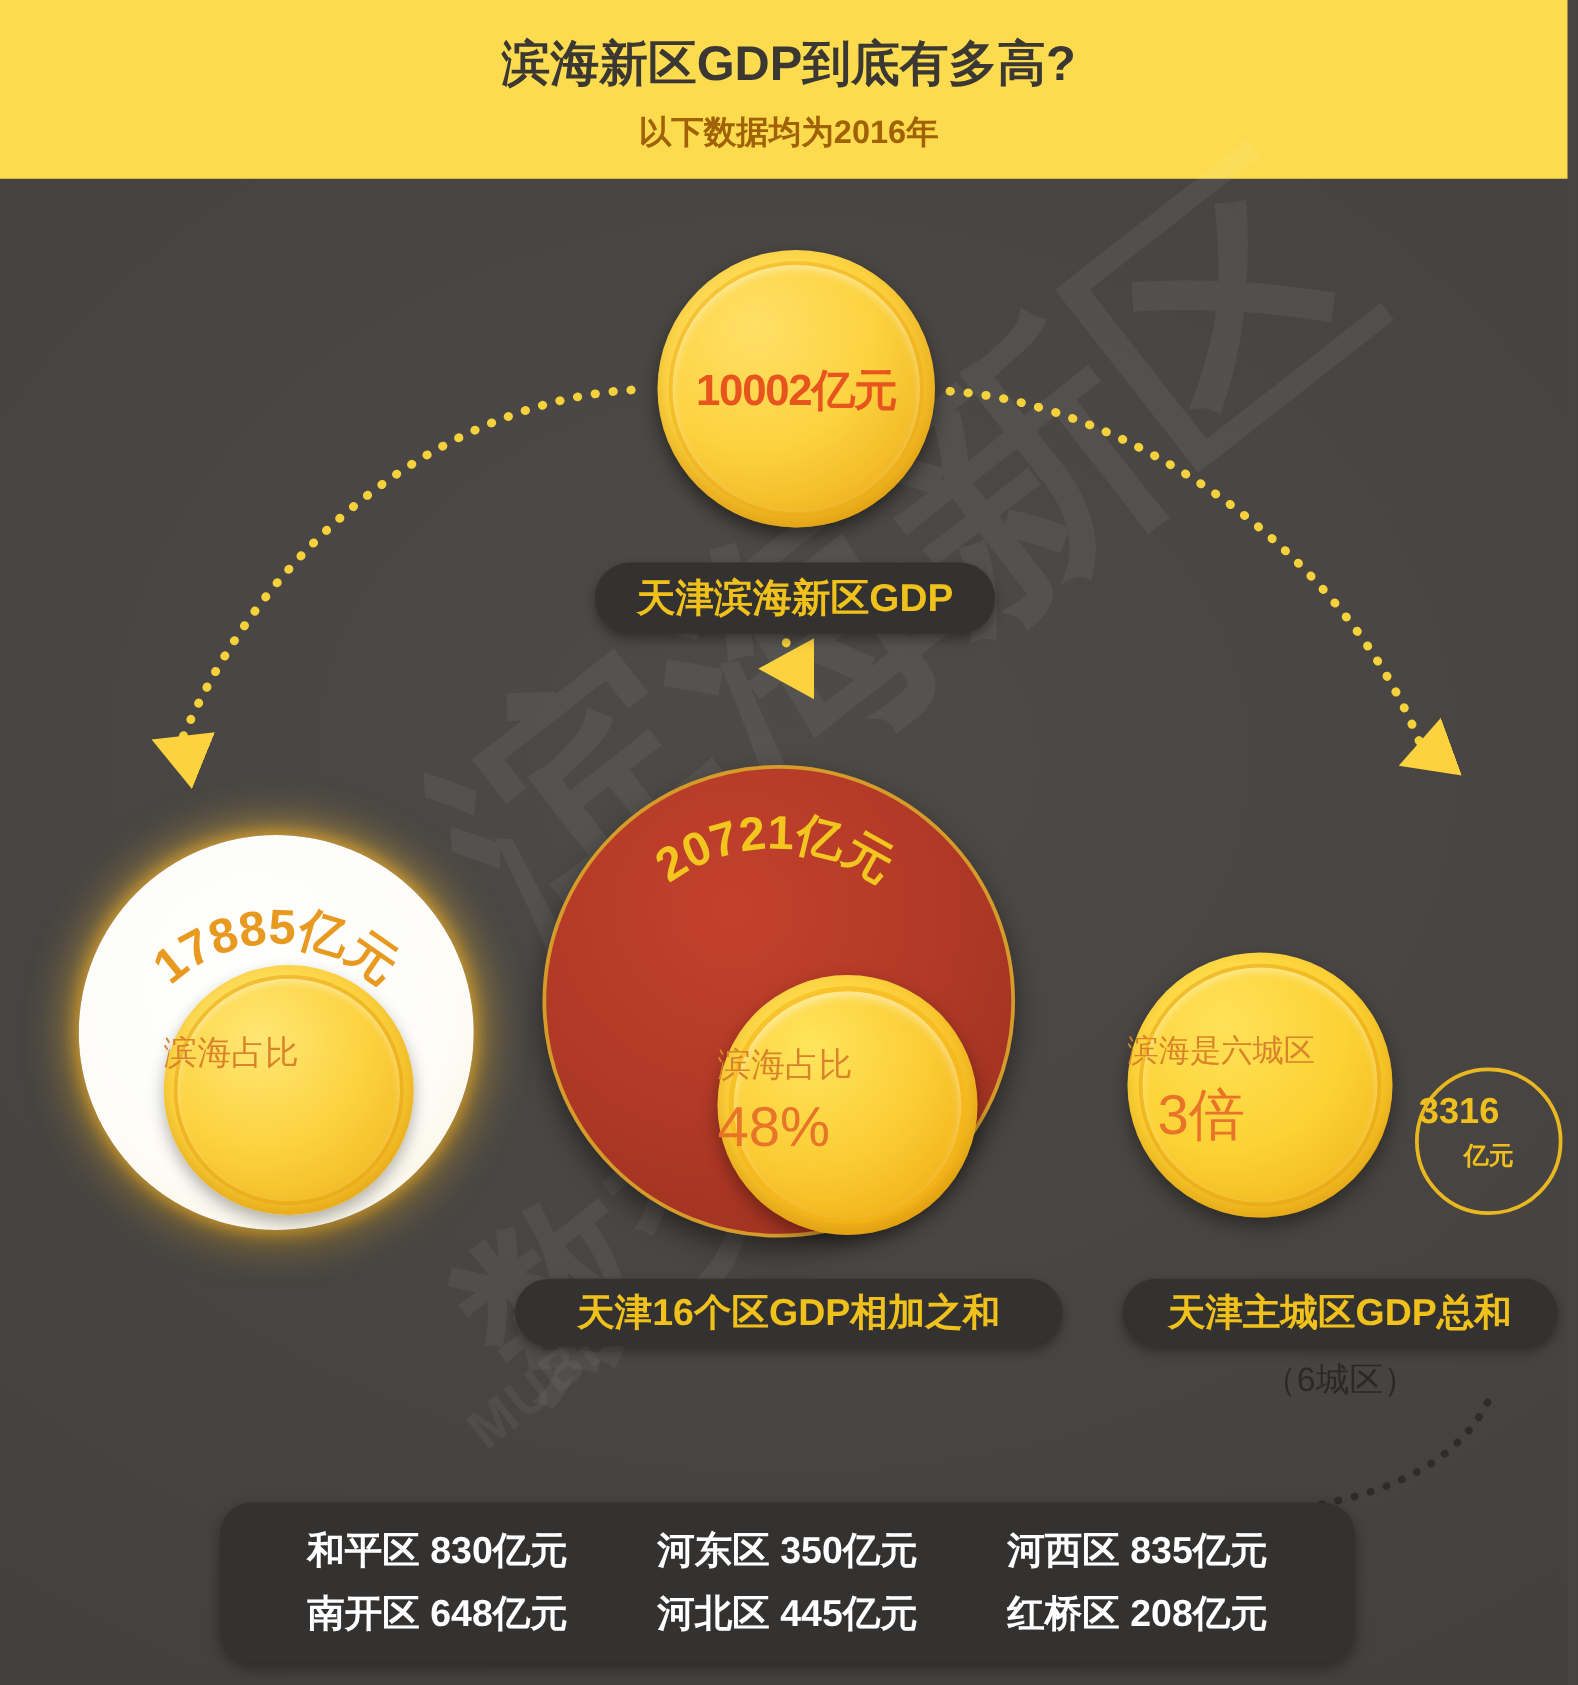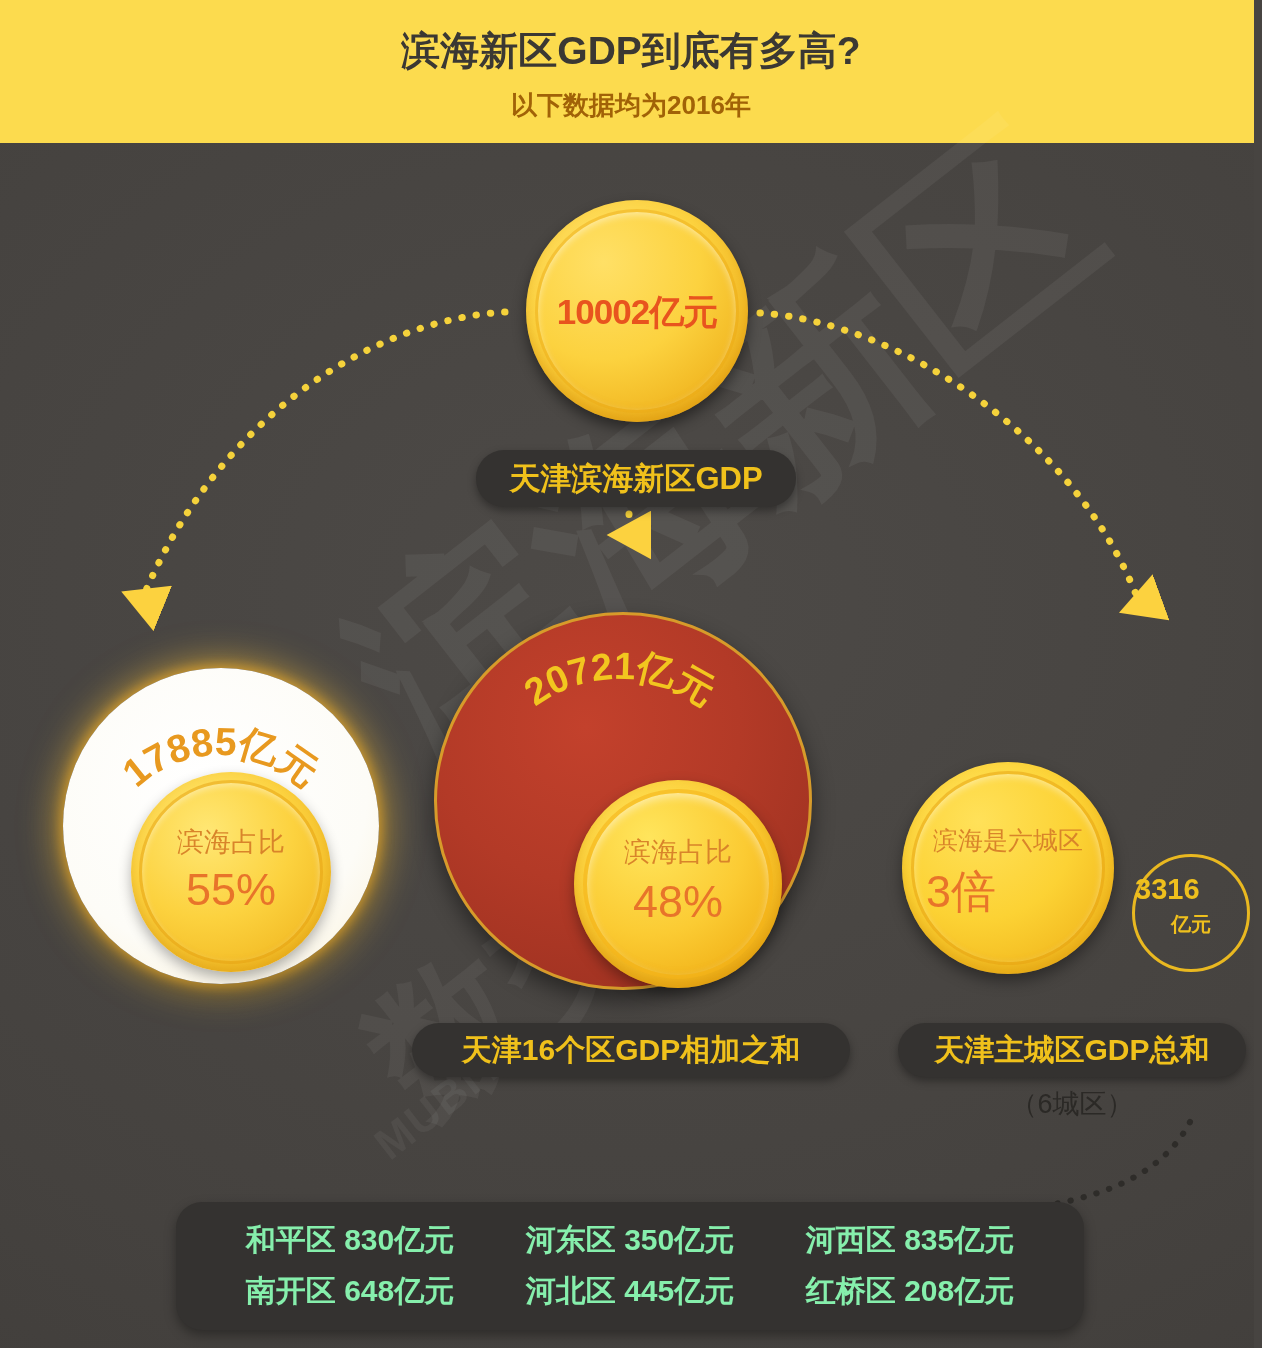--- a/index.html
+++ b/index.html
@@ -77,42 +77,42 @@
 
   
   #circle-3316{left:1132px;top:854px;width:112px;height:112px;border-radius:50%;
     border:3px solid #E9B820;}
   #circle-3316 .t1{position:absolute;left:0;right:0;top:16px;text-align:left;
     font-size:29px;font-weight:bold;color:#EFC01D;}
   #circle-3316 .t2{position:absolute;left:0;right:0;top:54px;text-align:center;
     font-size:20px;font-weight:bold;color:#EFC01D;}
 
   
-  .face{position:absolute;left:0;right:0;text-align:center;pointer-events:none;}
+  .face{position:absolute;left:0;right:0;pointer-events:none;}
   .face-sm{font-size:27px;color:#D9842A;}
   .face-lg{font-size:45px;color:#E8742A;}
 
   
   .pill{position:absolute;background:#343230;border-radius:28px;
      display:flex;align-items:center;justify-content:center;
      box-shadow:0 4px 9px rgba(0,0,0,.35);
      color:#F0C11B;font-weight:bold;}
   #pill-top{left:476px;top:450px;width:320px;height:57px;font-size:31px;}
   #pill-left{left:62px;top:1023px;width:278px;height:54px;font-size:30px;}
   #pill-center{left:412px;top:1023px;width:438px;height:54px;font-size:30px;}
   #pill-right{left:898px;top:1023px;width:348px;height:54px;font-size:30px;}
   #sixcity{position:absolute;left:898px;top:1086px;width:348px;text-align:center;
      font-size:27px;color:#2b2926;}
 
   
   #table-box{position:absolute;left:176px;top:1202px;width:908px;height:128px;
      background:#343230;border-radius:26px;box-shadow:0 5px 12px rgba(0,0,0,.35);
      display:flex;flex-direction:column;justify-content:center;}
   #table-box .row{display:flex;justify-content:space-around;padding:5px 34px;}
-  #table-box .cell{color:#86efac;font-size:30px;font-weight:bold;
+  #table-box .cell{color:#ffffff;font-size:30px;font-weight:bold;
      flex:1;text-align:center;white-space:nowrap;}
 
   
   #arrows{position:absolute;left:0;top:0;width:1262px;height:1348px;pointer-events:none;}
 </style>
 </head>
 <body>
 
 <div id="stage">
 
@@ -155,21 +155,20 @@
   <div class="coin" id="ring-left"></div>
   <svg style="position:absolute;left:63px;top:668px;width:316px;height:316px;pointer-events:none;" viewBox="0 0 316 316">
     <path id="arcCity" d="M 40,178 A 122,122 0 0 1 276,178" fill="none"></path>
     <text font-size="39" font-weight="bold" fill="#E8991F" font-family="Liberation Sans, sans-serif">
       <textPath href="#arcCity" startOffset="50%" text-anchor="middle">17885亿元</textPath>
     </text>
   </svg>
   <div class="coin" id="coin-left">
     <div class="rim"></div>
     <div class="face face-sm" style="top:52px">滨海占比</div>
-    <div class="face face-lg" style="top:92px">55%</div>
   </div>
 
   <div class="coin" id="disc-red"></div>
   <svg style="position:absolute;left:434px;top:612px;width:372px;height:372px;pointer-events:none;" viewBox="0 0 372 372">
     <path id="arcDist" d="M 52,162 A 142,142 0 0 1 320,162" fill="none"></path>
     <text font-size="38" font-weight="bold" fill="#F2C61F" font-family="Liberation Sans, sans-serif">
       <textPath href="#arcDist" startOffset="50%" text-anchor="middle">20721亿元</textPath>
     </text>
   </svg>
   <div class="coin" id="coin-center">

